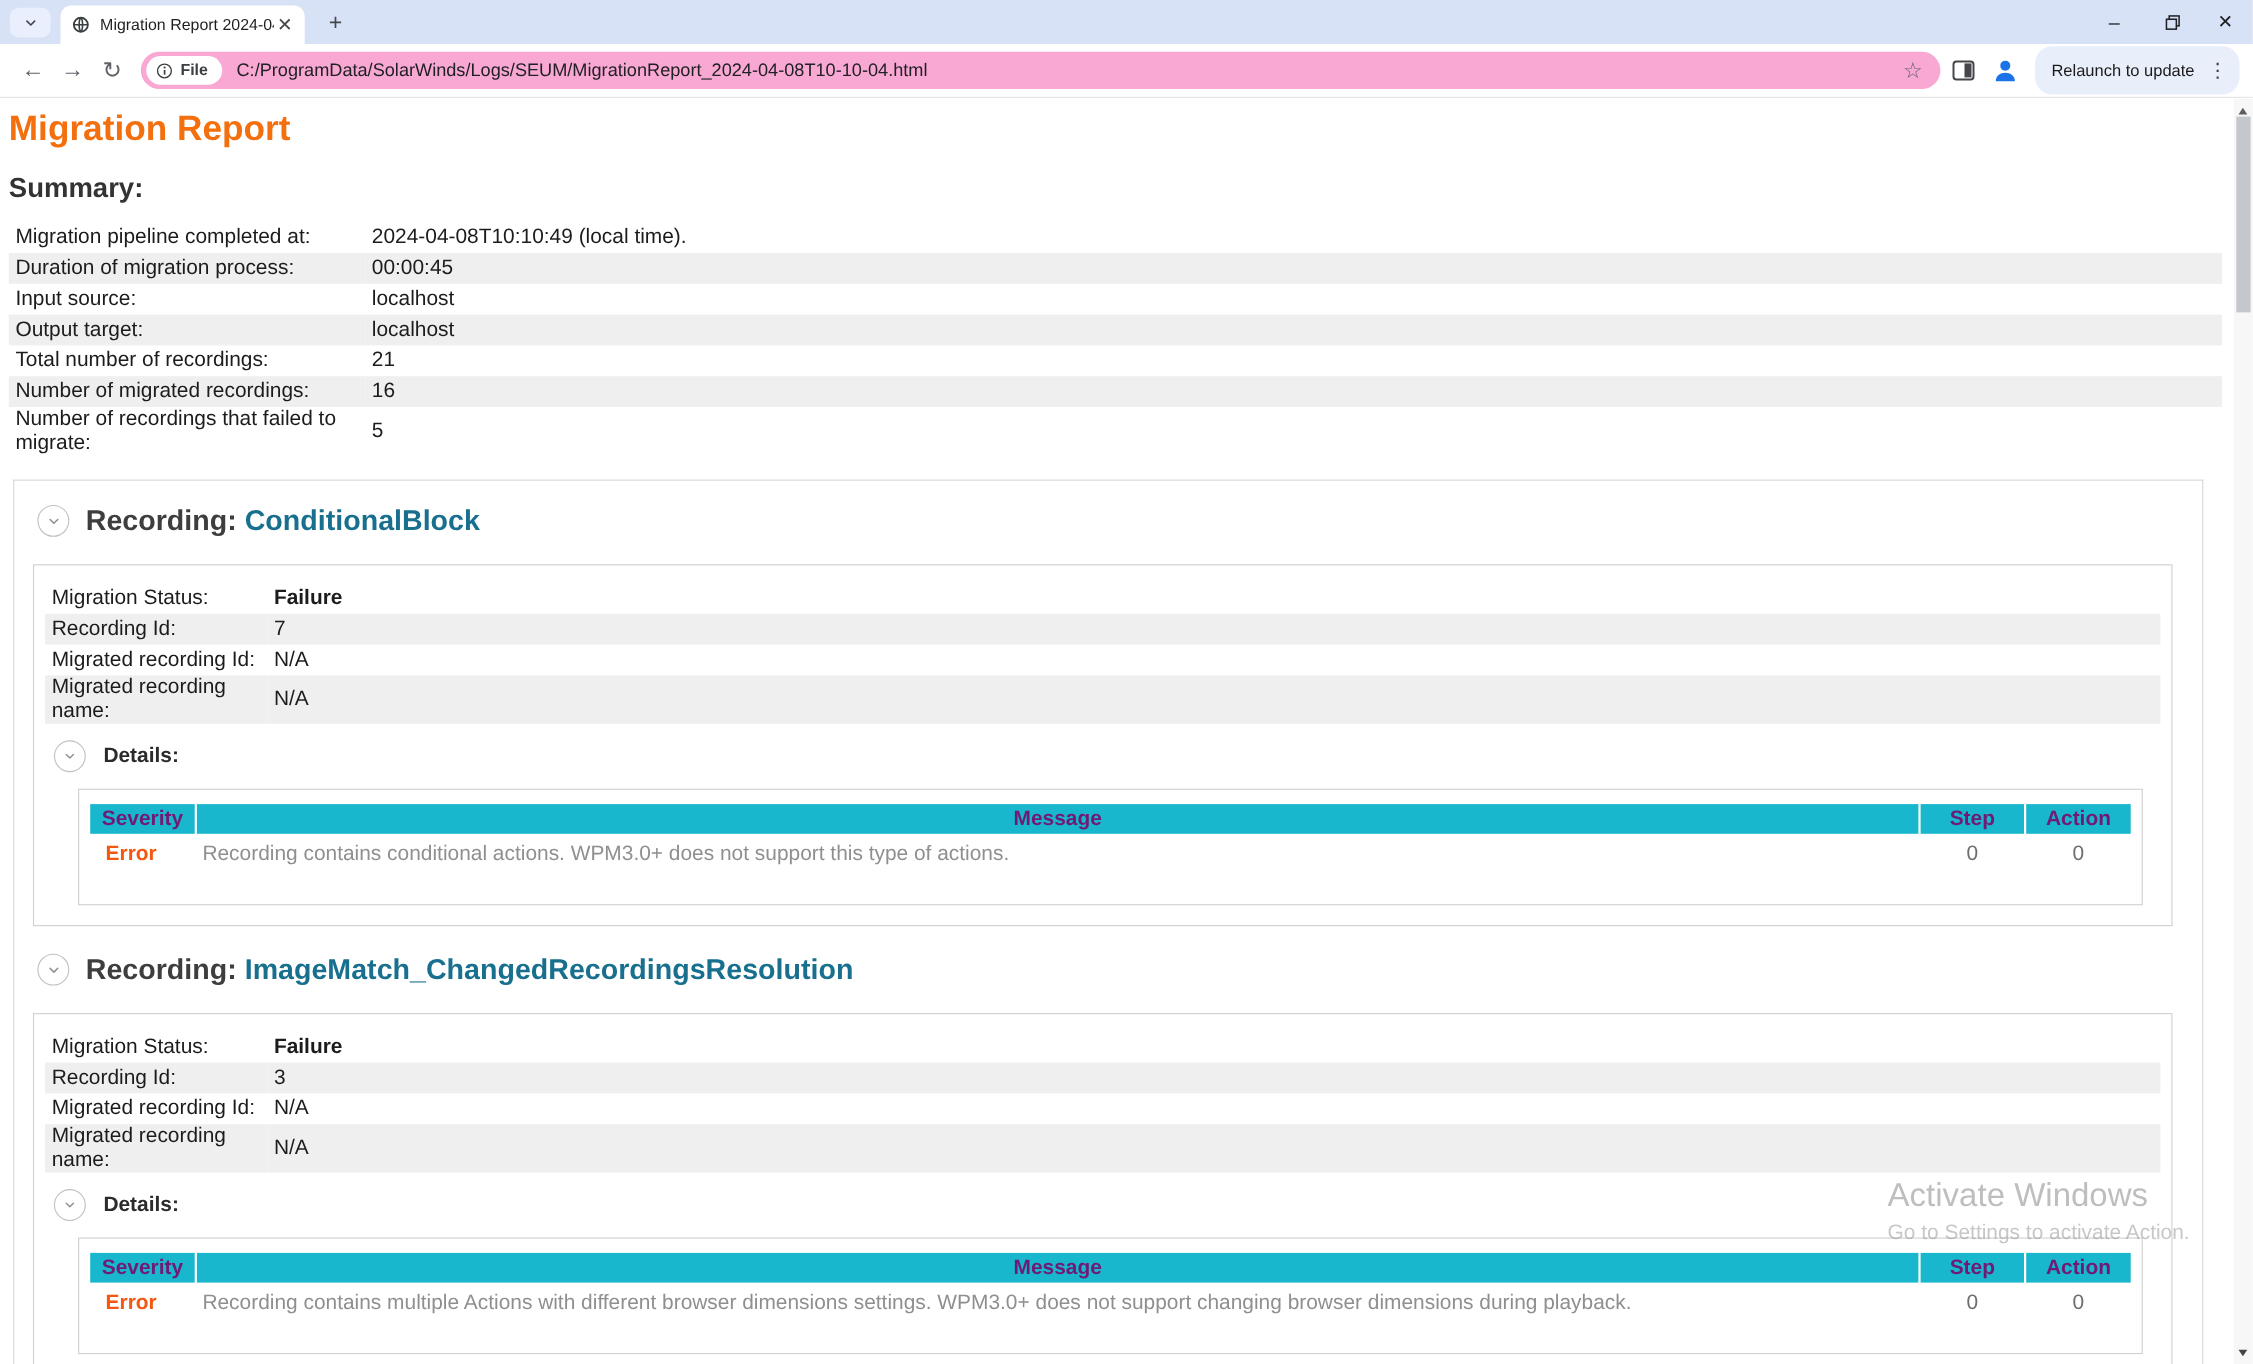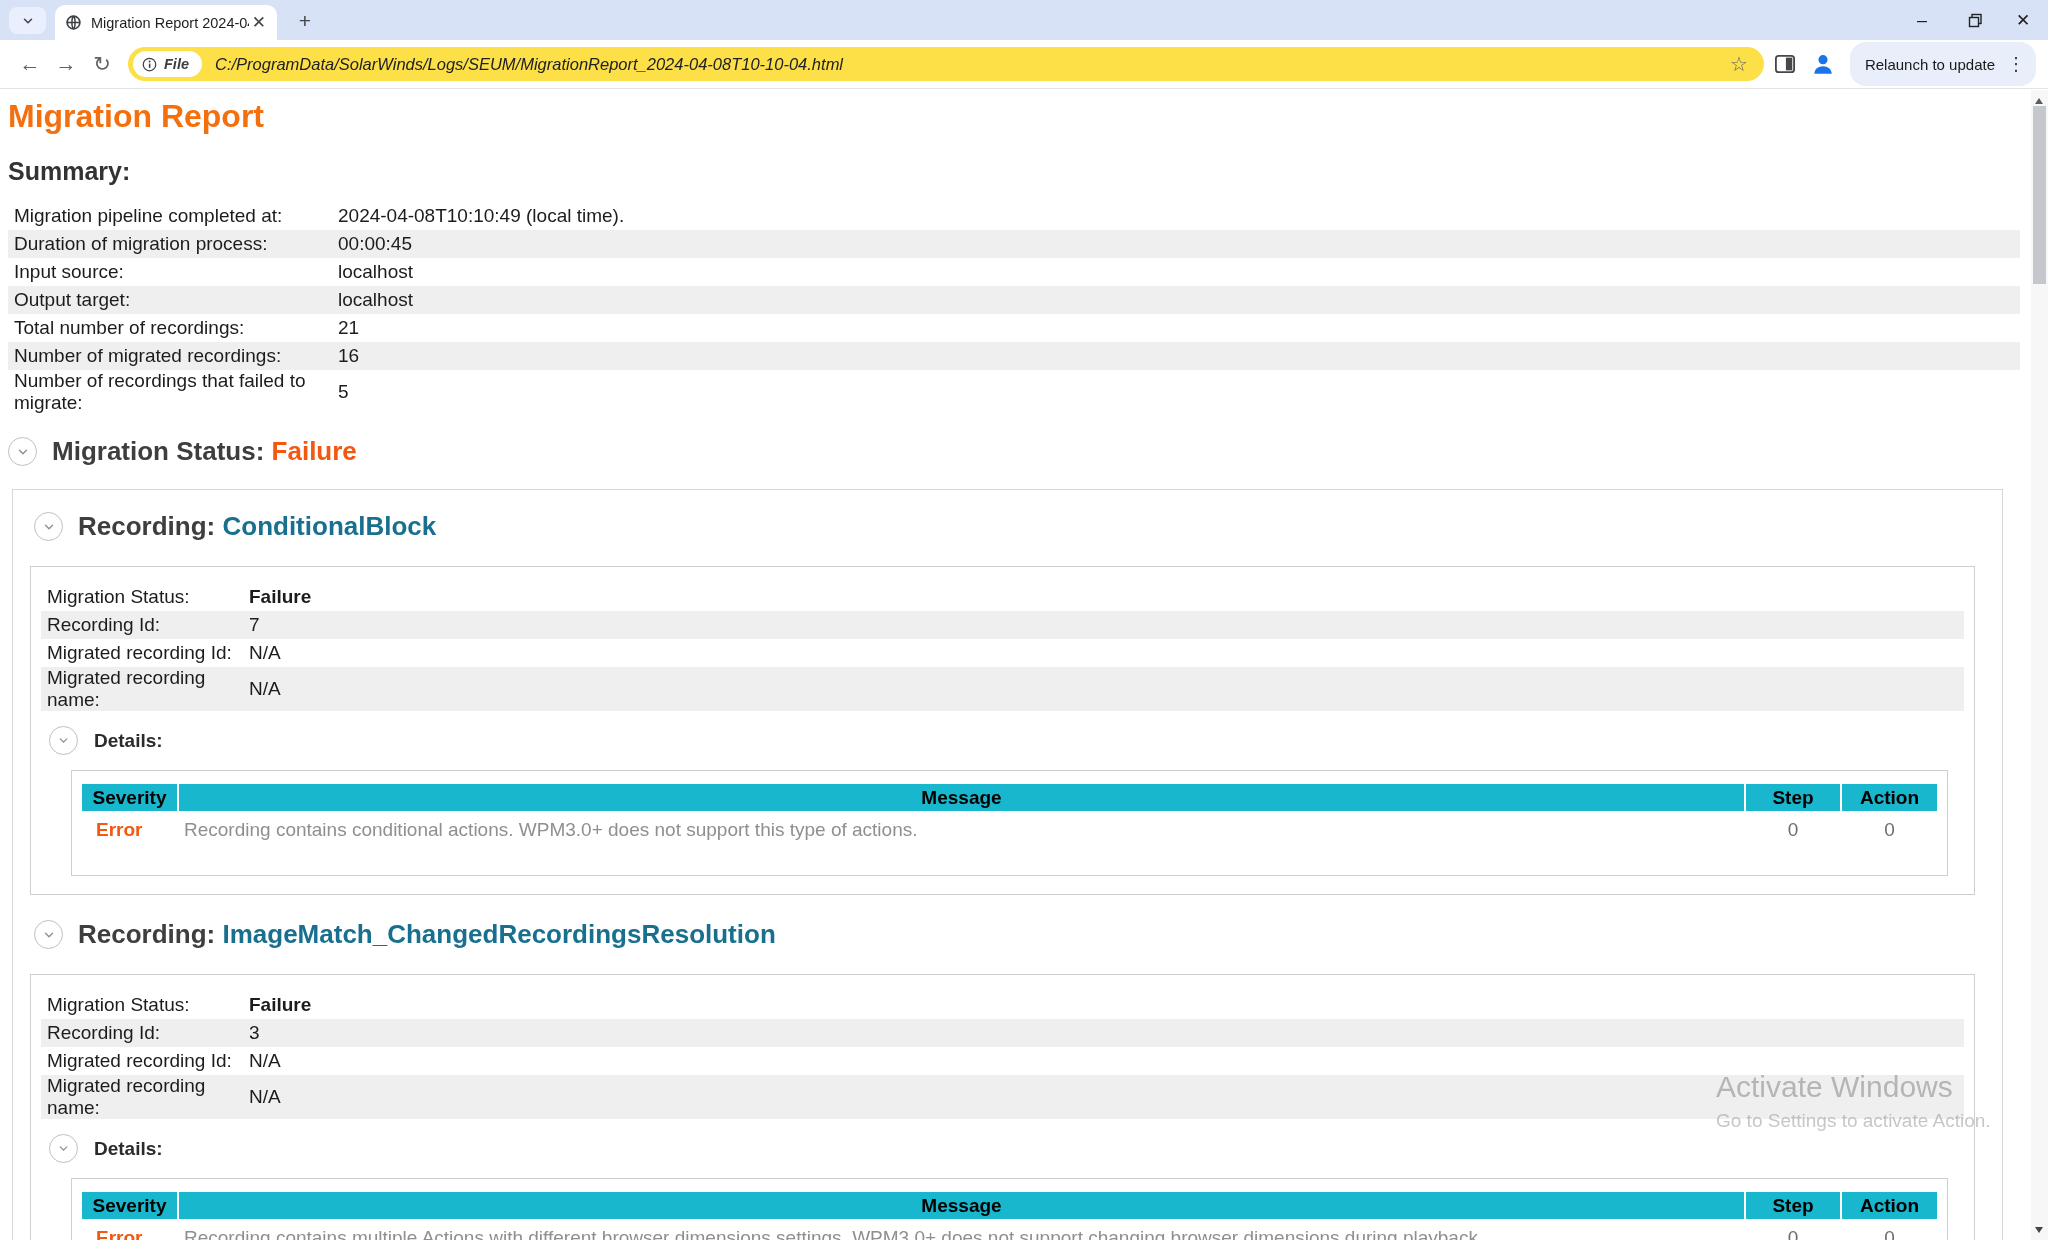--- a/index.html
+++ b/index.html
@@ -19,22 +19,22 @@
   .wc { position:absolute; top:0; height:40px; width:42px; display:flex; align-items:center; justify-content:center;
         color:#202124; cursor:pointer; }
   .wc-min { right:105px; font-size:18px; }
   .wc-max { right:52px; }
   .wc-close { right:4px; font-size:17px; }
 
   .toolbar { position:absolute; left:0; top:40px; width:2048px; height:49px; background:#fff;
              border-bottom:1px solid #e2e3e6; display:flex; align-items:center; padding:0 12px; }
   .nav-ico { font-size:21px; color:#5f6368; width:36px; height:36px; display:flex; align-items:center;
              justify-content:center; border-radius:50%; cursor:pointer; }
-  .omnibox { flex:1; height:34px; margin:0 10px 0 8px; background:#fde047; border-radius:17px;
-             display:flex; align-items:center; padding:0 12px 0 5px;font-style:italic; }
+  .omnibox { flex:1; height:34px; margin:0 10px 0 8px; background:#f9a8d4; border-radius:17px;
+             display:flex; align-items:center; padding:0 12px 0 5px; }
   .file-chip { height:26px; background:#fff; border-radius:13px; display:flex; align-items:center;
                gap:7px; padding:0 13px 0 9px; font-size:14.5px; color:#3c4043; font-weight:bold; cursor:pointer; }
   .url-text { flex:1; margin-left:13px; font-size:16.5px; color:#202124; white-space:nowrap; overflow:hidden; }
   .star { font-size:20px; color:#5f6368; cursor:pointer; padding:0 4px; }
   .tb-right { display:flex; align-items:center; gap:14px; }
   .relaunch { height:44px; border-radius:16px; background:#e9eefb; display:flex; align-items:center;
               padding:0 7px 0 15px; cursor:pointer; }
   .relaunch-label { font-size:15px; color:#1a1a1a; }
   .kebab { font-size:18px; color:#3a3a3a; margin-left:8px; padding:0 4px; }
 
@@ -78,21 +78,21 @@
   table.kv2 td { height:28px; font-size:19px; color:#1c1c1c; padding-left:6px; vertical-align:middle; }
   table.kv2 tr.shade { background:#efefef; }
   table.kv2 td.k { width:202px; }
 
   .details-head { display:flex; align-items:center; gap:16px; margin:15px 0 15px 8px; }
   .details-head .chev-circle { width:29px; height:29px; }
   .details-label { font-size:19px; font-weight:bold; color:#2b2b2b; }
 
   .msg-box { border:1px solid #cfcfcf; margin:0 16px 0 30px; padding:13px 8px 34px 8px; }
   table.msg { width:100%; border-collapse:separate; border-spacing:2px 0; table-layout:fixed; }
-  table.msg th { background:#18b7cd; color:#000000; font-size:19px; font-weight:bold; height:27px; text-align:center; }
+  table.msg th { background:#18b7cd; color:#701a75; font-size:19px; font-weight:bold; height:27px; text-align:center; }
   table.msg td { font-size:19px; padding-top:8px; vertical-align:top; }
   td.sev { color:#f4570f; font-weight:bold; padding-left:14px; }
   td.msgtxt { color:#8f8f8f; padding-left:5px; }
   td.num { color:#6e6e6e; text-align:center; }
 
   
   .watermark { position:absolute; left:1716px; top:1070px; z-index:40; pointer-events:none; }
   .wm1 { font-size:30px; color:rgba(110,110,110,0.45); font-family:"Liberation Sans",sans-serif; }
   .wm2 { font-size:19px; color:rgba(130,130,130,0.45); margin-top:6px; }
 
@@ -206,33 +206,20 @@
         <td class="k">Number of migrated recordings:</td>
         <td>16</td>
         </tr>
       <tr>
         <td class="k">Number of recordings that failed to migrate:</td>
         <td>5</td>
         </tr>
     </tbody>
   </table>
 
-  <div class="sec-head">
-    <span class="chev-circle">
-      <span>
-        <svg width="14" height="14" viewBox="0 0 24 24">
-            <path d="M6 9l6 6 6-6" fill="none" stroke="#8f8f8f" stroke-width="2.4" stroke-linecap="round" stroke-linejoin="round"></path>
-          </svg>
-      </span>
-    </span>
-    <span class="sec-title">
-      <span>Migration Status:</span>
-      <span class="status">Failure</span>
-    </span>
-  </div>
 
   <div class="outer-box">
 
     <div class="rec-head">
       <span class="chev-circle">
         <span>
           <svg width="14" height="14" viewBox="0 0 24 24">
               <path d="M6 9l6 6 6-6" fill="none" stroke="#8f8f8f" stroke-width="2.4" stroke-linecap="round" stroke-linejoin="round"></path>
             </svg>
         </span>

